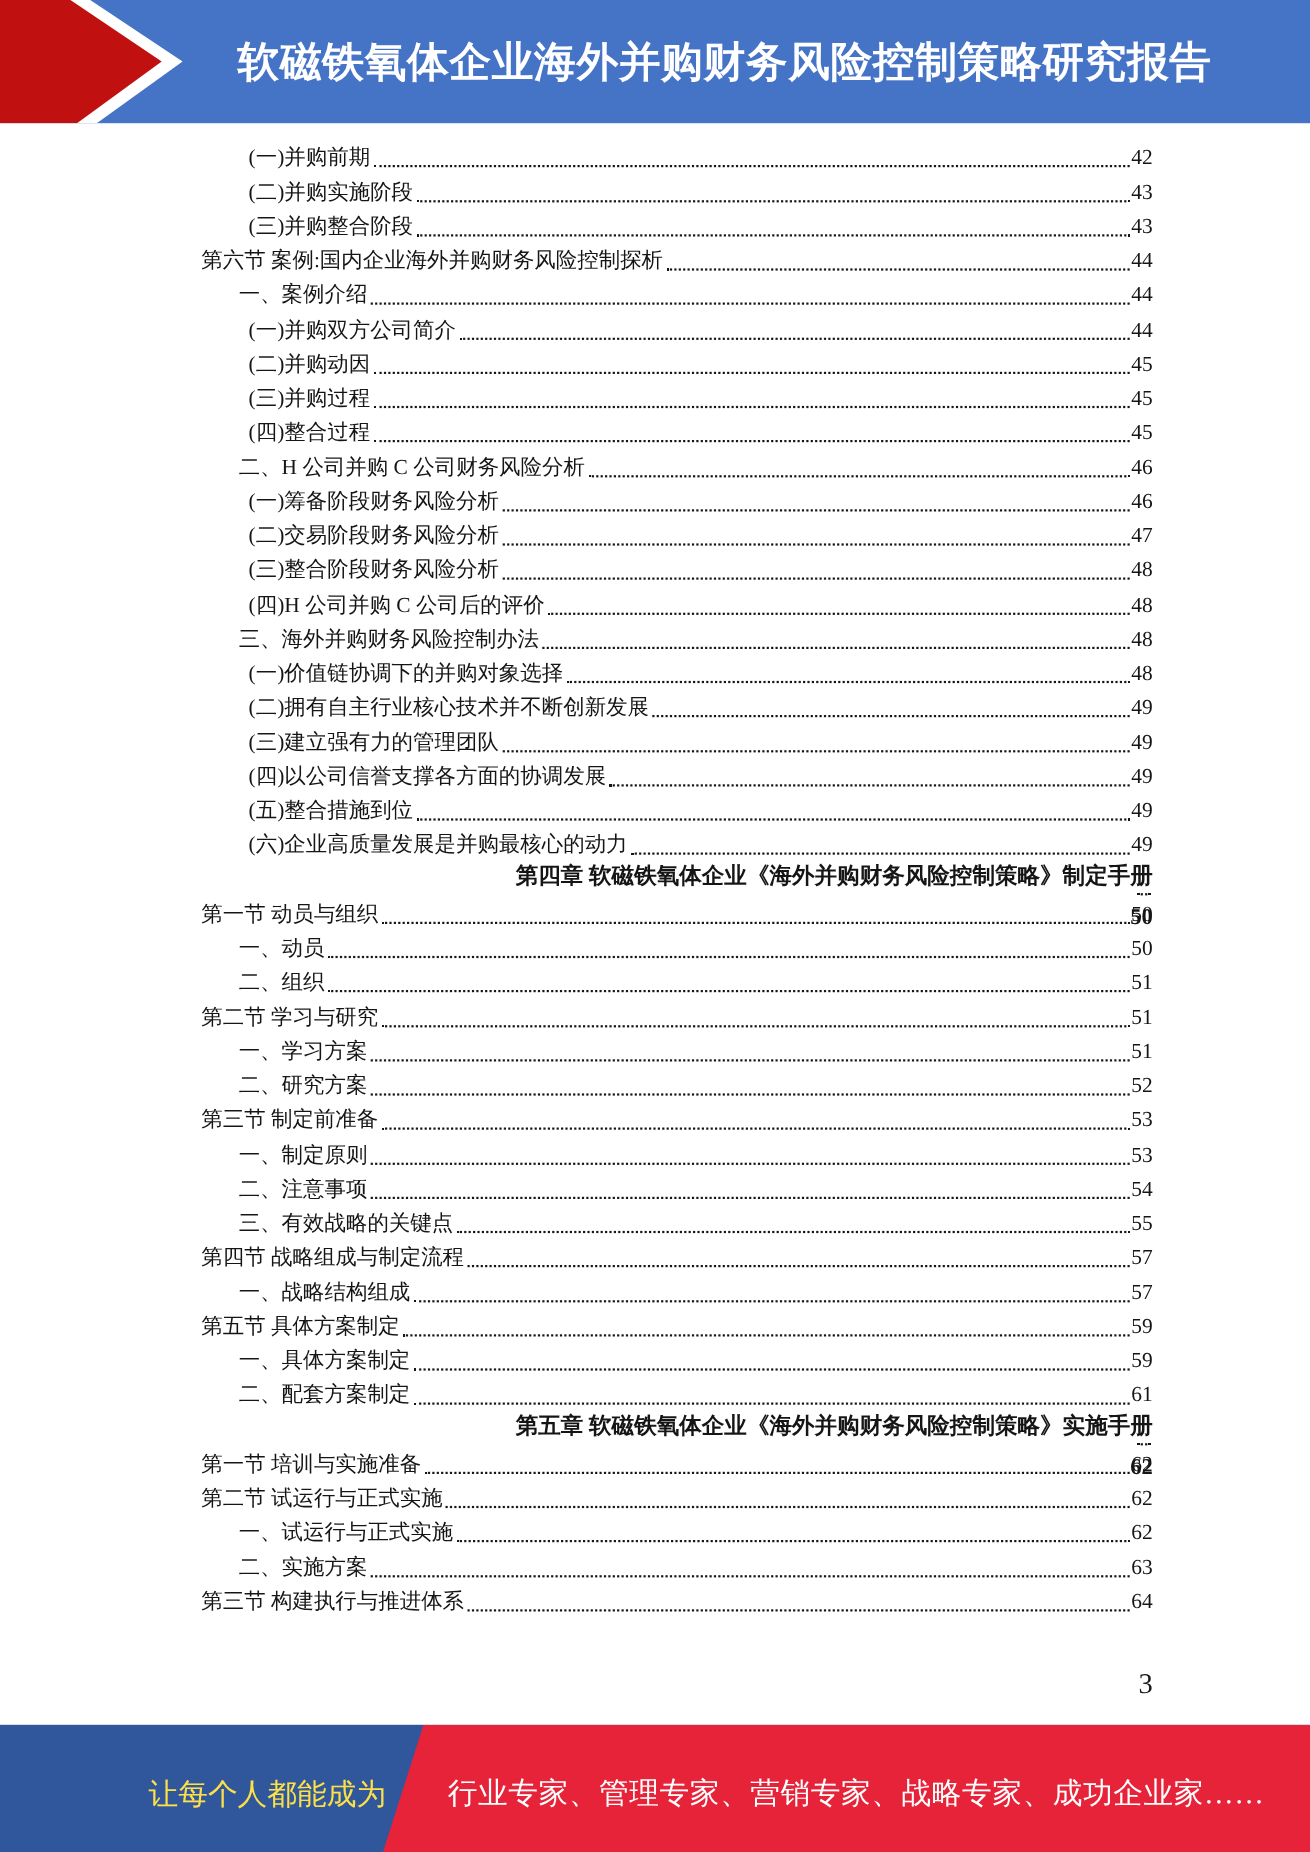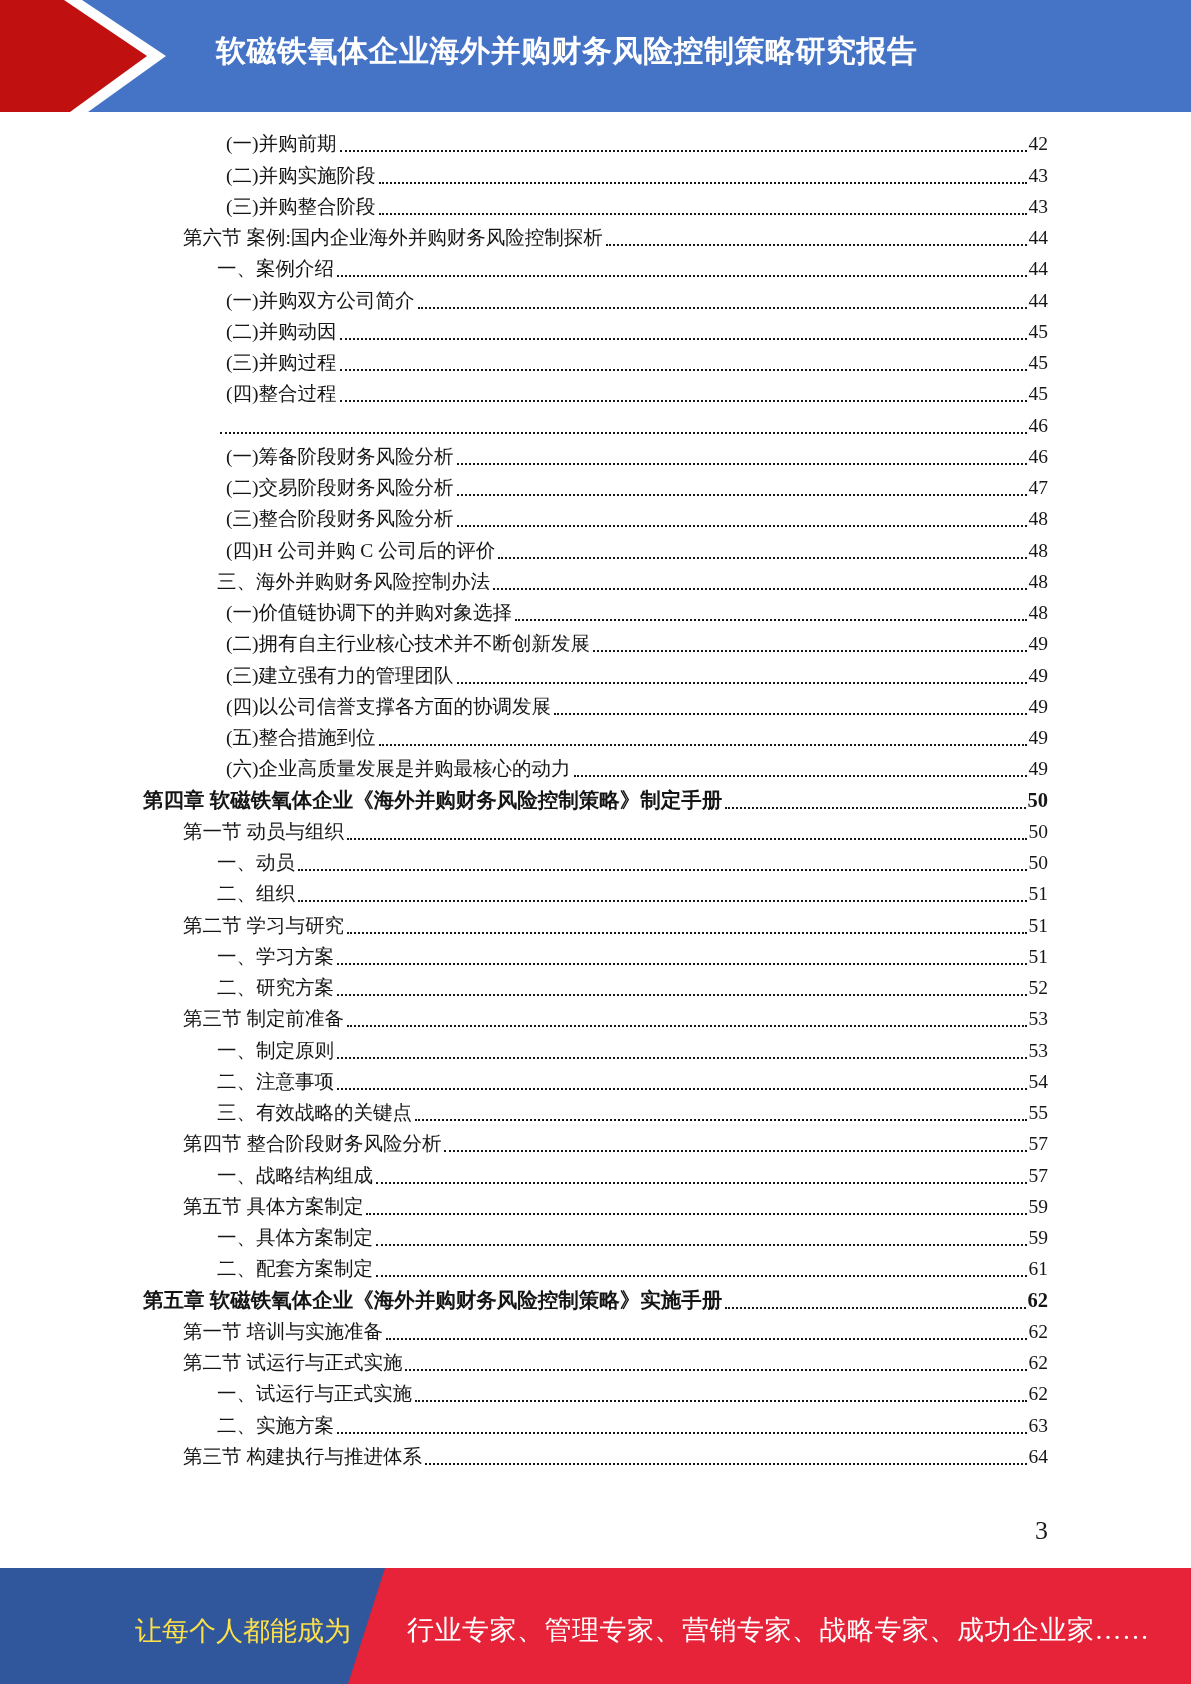--- a/index.html
+++ b/index.html
@@ -12,39 +12,39 @@
   .header-band {
     position:absolute; left:0; top:0; width:1191px; height:112px;
     background:#4573C6;
   }
   .header-arrow {
     position:absolute; left:0; top:0; width:210px; height:112px;
   }
   .header-title {
     position:absolute; left:216px; top:31px;
     color:#ffffff; font-family:"Liberation Sans", sans-serif;
-    font-weight:bold; font-size:30px; letter-spacing:0.5px; white-space:nowrap;
+    font-weight:bold; font-size:38px; letter-spacing:0.5px; white-space:nowrap;
   }
 
   
   .toc {
     position:absolute; left:143px; top:127px; width:905px;
     color:#151515;
   }
   .toc-row {
     display:flex; align-items:flex-end; height:31.26px;
     font-size:19.5px; white-space:nowrap;
   }
   .toc-row .t { line-height:29px; }
   .toc-row .p { line-height:29px; }
   .toc-row .dots {
     flex:1 1 auto; border-bottom:2.4px dotted #161616;
     margin:0 2px 6px 3px; min-width:12px;
   }
-  .lvl-chapter { font-weight:bold; font-size:20.5px; }
+  .lvl-chapter { font-weight:bold; font-size:20.5px;flex-direction:column; }
   .lvl-section { padding-left:40px; }
   .lvl-item    { padding-left:74px; }
   .lvl-paren   { padding-left:83px; }
 
   
   .page-num {
     position:absolute; right:143px; top:1516px;
     font-size:26px; color:#1a1a1a; line-height:30px;
   }
 
@@ -118,20 +118,21 @@
       <span class="t">(三)并购过程</span>
       <span class="dots"></span>
       <span class="p">45</span>
     </div>
     <div class="toc-row lvl-paren">
       <span class="t">(四)整合过程</span>
       <span class="dots"></span>
       <span class="p">45</span>
     </div>
     <div class="toc-row lvl-item">
+      <span class="t">二、H 公司并购 C 公司财务风险分析</span>
       <span class="dots"></span>
       <span class="p">46</span>
     </div>
     <div class="toc-row lvl-paren">
       <span class="t">(一)筹备阶段财务风险分析</span>
       <span class="dots"></span>
       <span class="p">46</span>
     </div>
     <div class="toc-row lvl-paren">
       <span class="t">(二)交易阶段财务风险分析</span>
@@ -232,21 +233,21 @@
       <span class="t">二、注意事项</span>
       <span class="dots"></span>
       <span class="p">54</span>
     </div>
     <div class="toc-row lvl-item">
       <span class="t">三、有效战略的关键点</span>
       <span class="dots"></span>
       <span class="p">55</span>
     </div>
     <div class="toc-row lvl-section">
-      <span class="t">第四节 整合阶段财务风险分析</span>
+      <span class="t">第四节 战略组成与制定流程</span>
       <span class="dots"></span>
       <span class="p">57</span>
     </div>
     <div class="toc-row lvl-item">
       <span class="t">一、战略结构组成</span>
       <span class="dots"></span>
       <span class="p">57</span>
     </div>
     <div class="toc-row lvl-section">
       <span class="t">第五节 具体方案制定</span>

